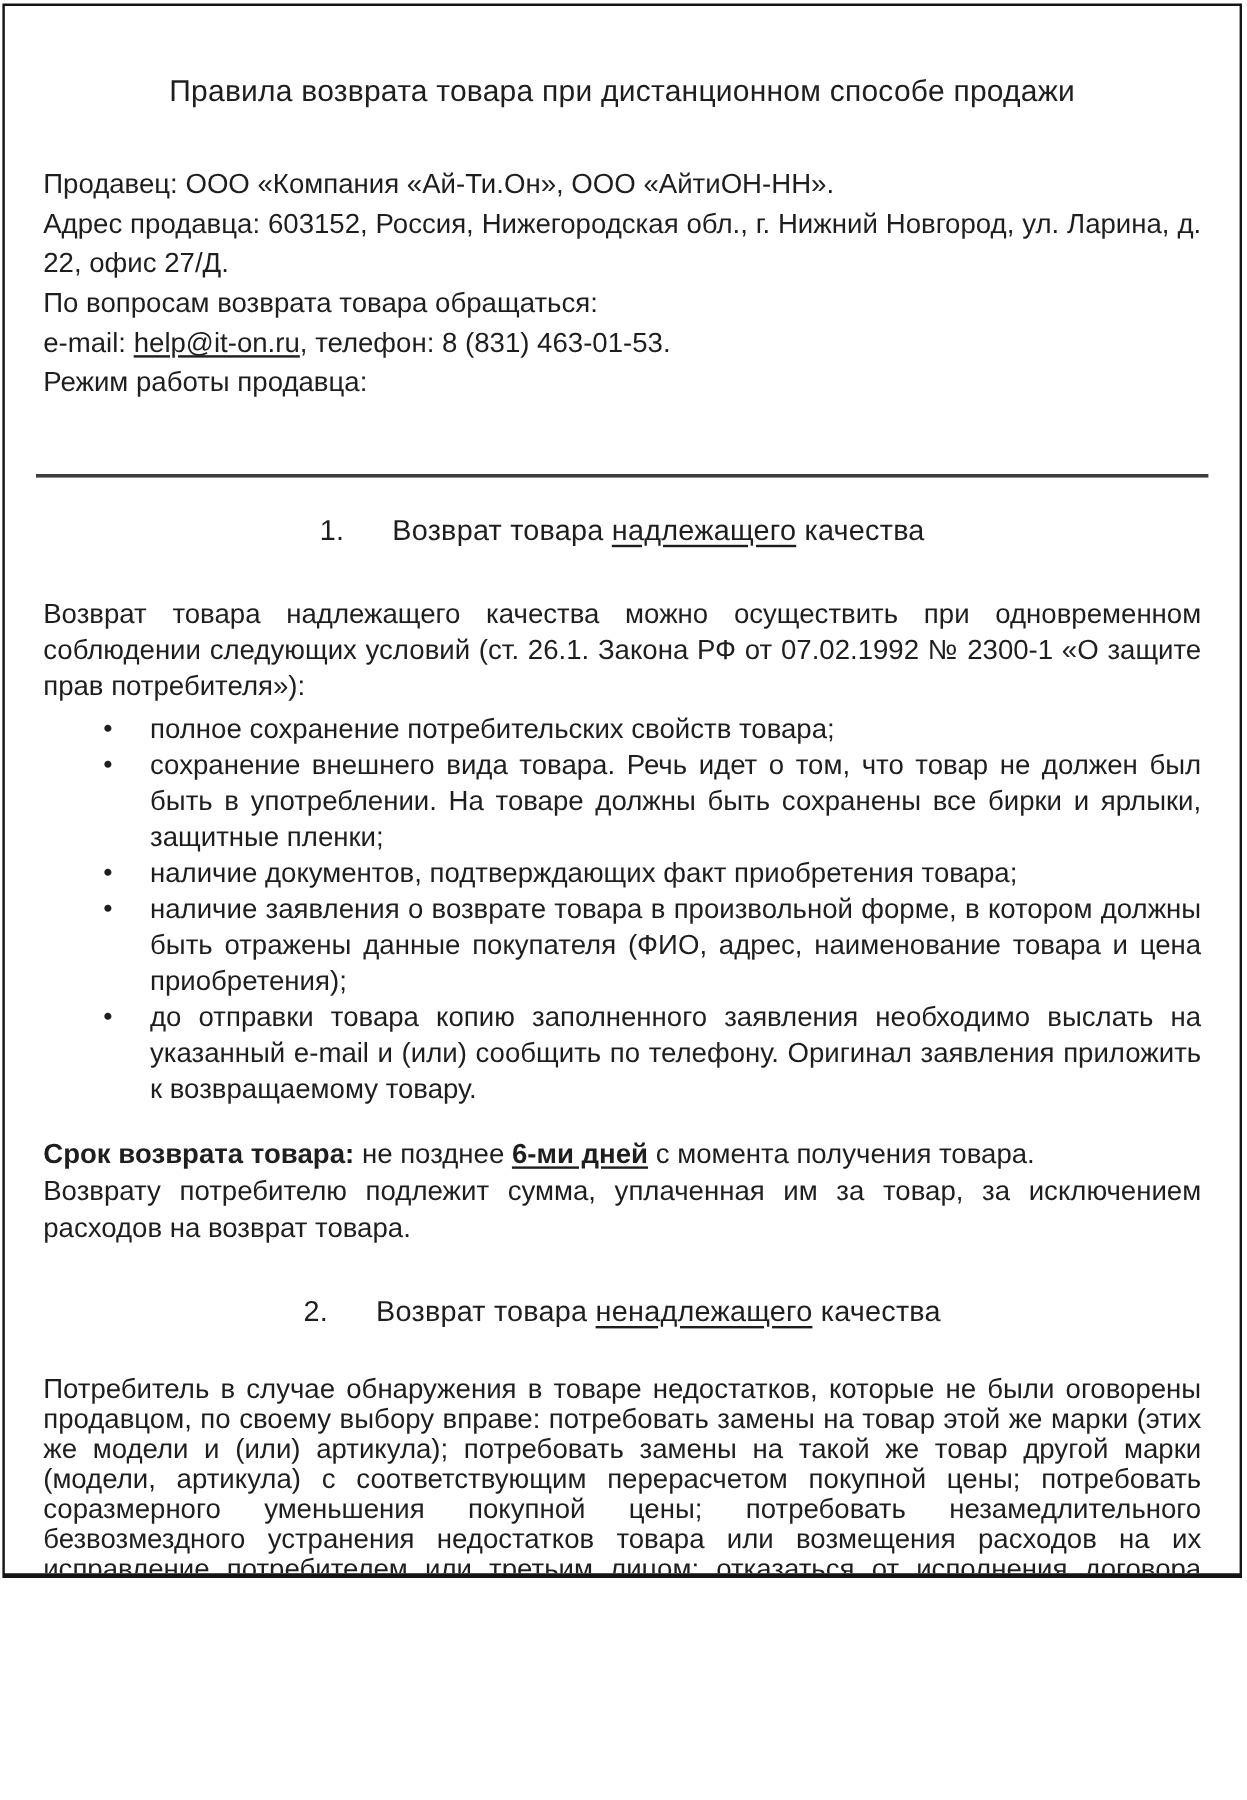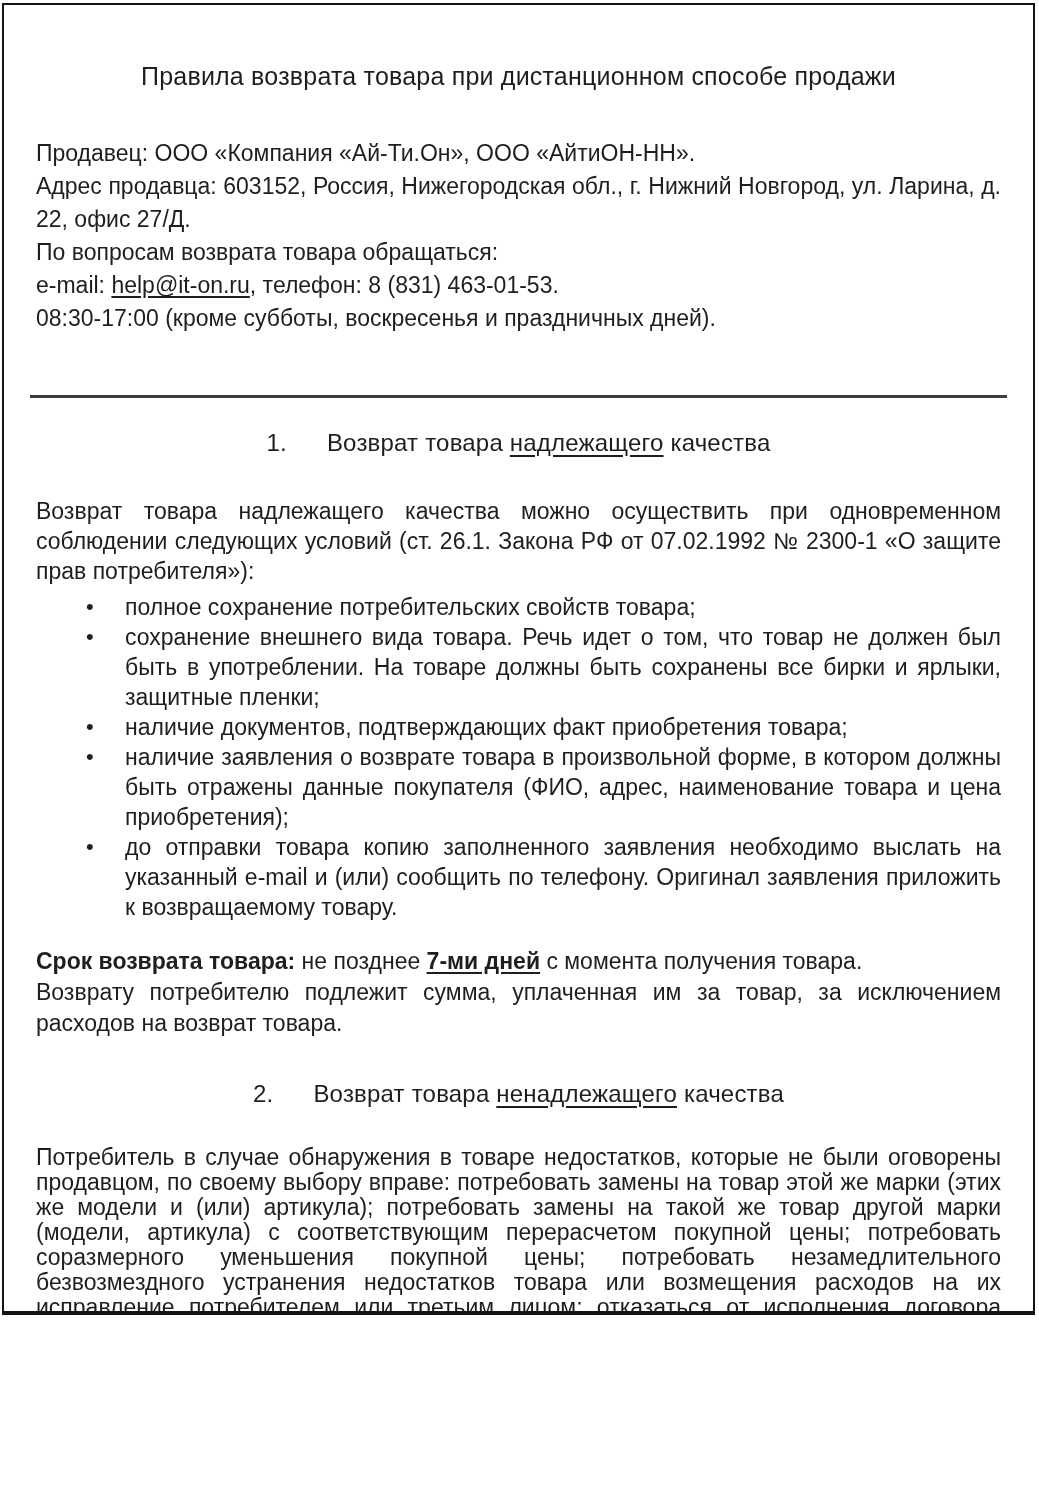--- a/index.html
+++ b/index.html
@@ -110,37 +110,37 @@
 <div class="page">
   <div class="content">
 
     <h1 class="doc-title">Правила возврата товара при дистанционном способе продажи</h1>
 
     <div class="seller-block">
       <p>Продавец: ООО «Компания «Ай-Ти.Он»,  ООО «АйтиОН-НН».</p>
       <p class="justified">Адрес продавца: 603152, Россия, Нижегородская обл., г. Нижний Новгород, ул. Ларина, д. 22, офис 27/Д.</p>
       <p>По вопросам возврата товара обращаться:</p>
       <p><span>e-mail: </span><span class="u-link">help@it-on.ru</span><span>, телефон: 8 (831) 463-01-53.</span></p>
-      <p>08:30-17:00 (кроме субботы, воскресенья и праздничных дней).</p>
+      <p>Режим работы продавца:</p>
     </div>
 
     <hr class="divider">
 
     <h2 class="section-heading"><span class="num">1.</span><span>Возврат товара </span><span class="u">надлежащего</span><span> качества</span></h2>
 
     <p class="body-par">Возврат товара надлежащего качества можно осуществить при одновременном соблюдении следующих условий (ст. 26.1. Закона РФ от 07.02.1992 № 2300-1 «О защите прав потребителя»):</p>
 
     <ul class="cond-list">
       <li>полное сохранение потребительских свойств товара;</li>
       <li>сохранение внешнего вида товара. Речь идет о том, что товар не должен был быть в употреблении. На товаре должны быть сохранены все бирки и ярлыки, защитные пленки;</li>
       <li>наличие документов, подтверждающих факт приобретения товара;</li>
       <li>наличие заявления о возврате товара в произвольной форме, в котором должны быть отражены данные покупателя (ФИО, адрес, наименование товара и цена приобретения);</li>
       <li>до отправки товара копию заполненного заявления необходимо выслать на указанный e-mail и (или) сообщить по телефону.  Оригинал заявления приложить к возвращаемому товару.</li>
     </ul>
 
-    <p class="term-par"><b>Срок возврата товара:</b><span> не позднее </span><span class="u-bold">7-ми дней</span><span> с момента получения товара.</span><br><span>Возврату потребителю подлежит сумма, уплаченная им за товар, за исключением расходов на возврат товара.</span></p>
+    <p class="term-par"><b>Срок возврата товара:</b><span> не позднее </span><span class="u-bold">6-ми дней</span><span> с момента получения товара.</span><br><span>Возврату потребителю подлежит сумма, уплаченная им за товар, за исключением расходов на возврат товара.</span></p>
 
     <h2 class="section-heading heading-2"><span class="num">2.</span><span>Возврат товара </span><span class="u">ненадлежащего</span><span> качества</span></h2>
 
     <p class="body-par final-par">Потребитель в случае обнаружения в товаре недостатков, которые не были оговорены продавцом, по своему выбору вправе: потребовать замены на товар этой же марки (этих же модели и (или) артикула); потребовать замены на такой же товар другой марки (модели, артикула) с соответствующим перерасчетом покупной цены; потребовать соразмерного уменьшения покупной цены; потребовать незамедлительного безвозмездного устранения недостатков товара или возмещения расходов на их исправление потребителем или третьим лицом; отказаться от исполнения договора купли-продажи и потребовать возврата уплаченной за товар суммы.</p>
 
   </div>
 </div>
 
 </body></html>

